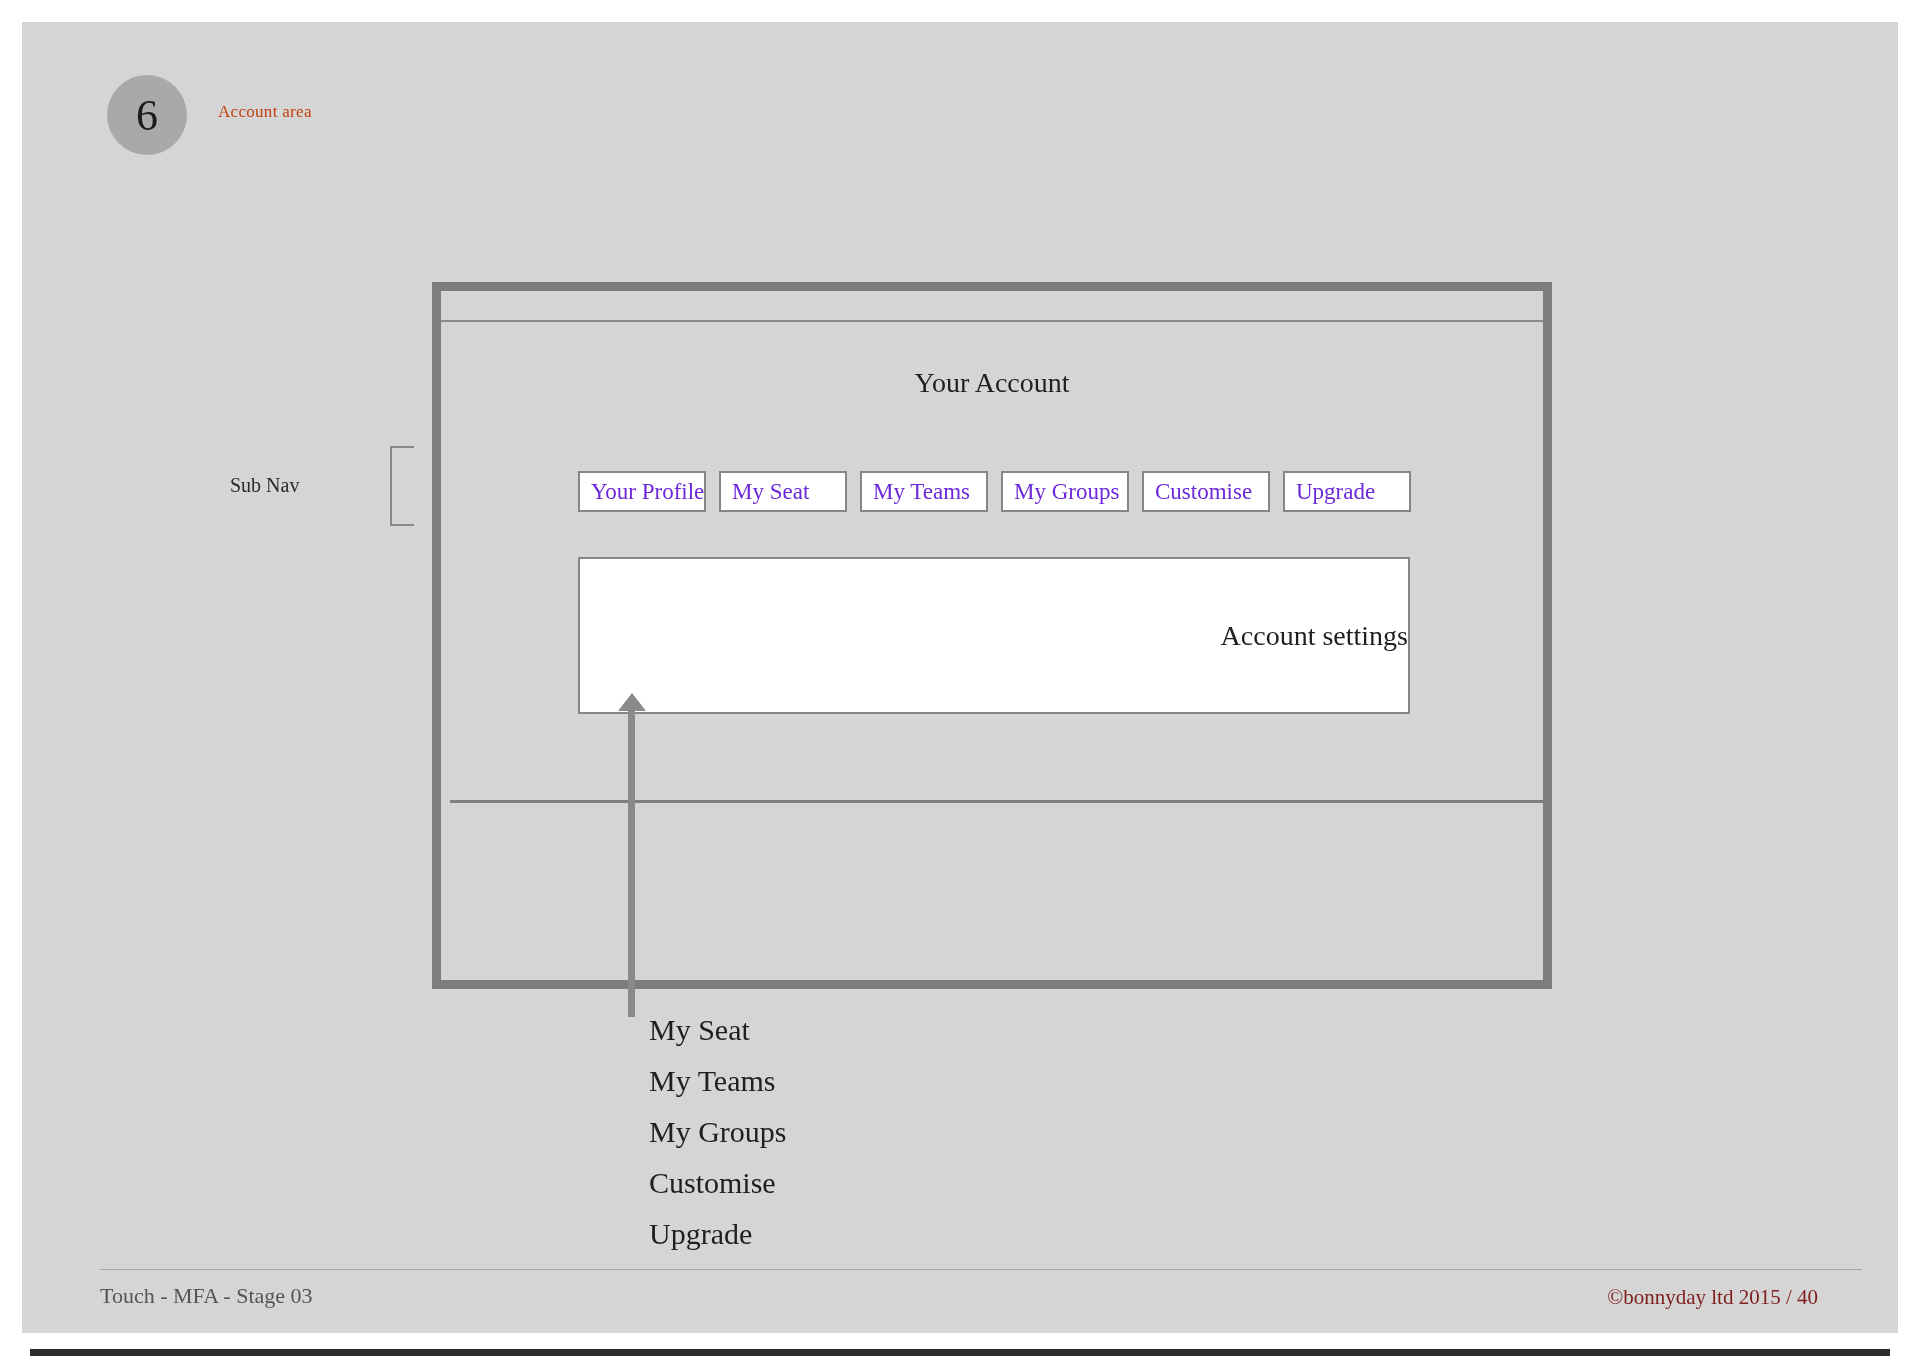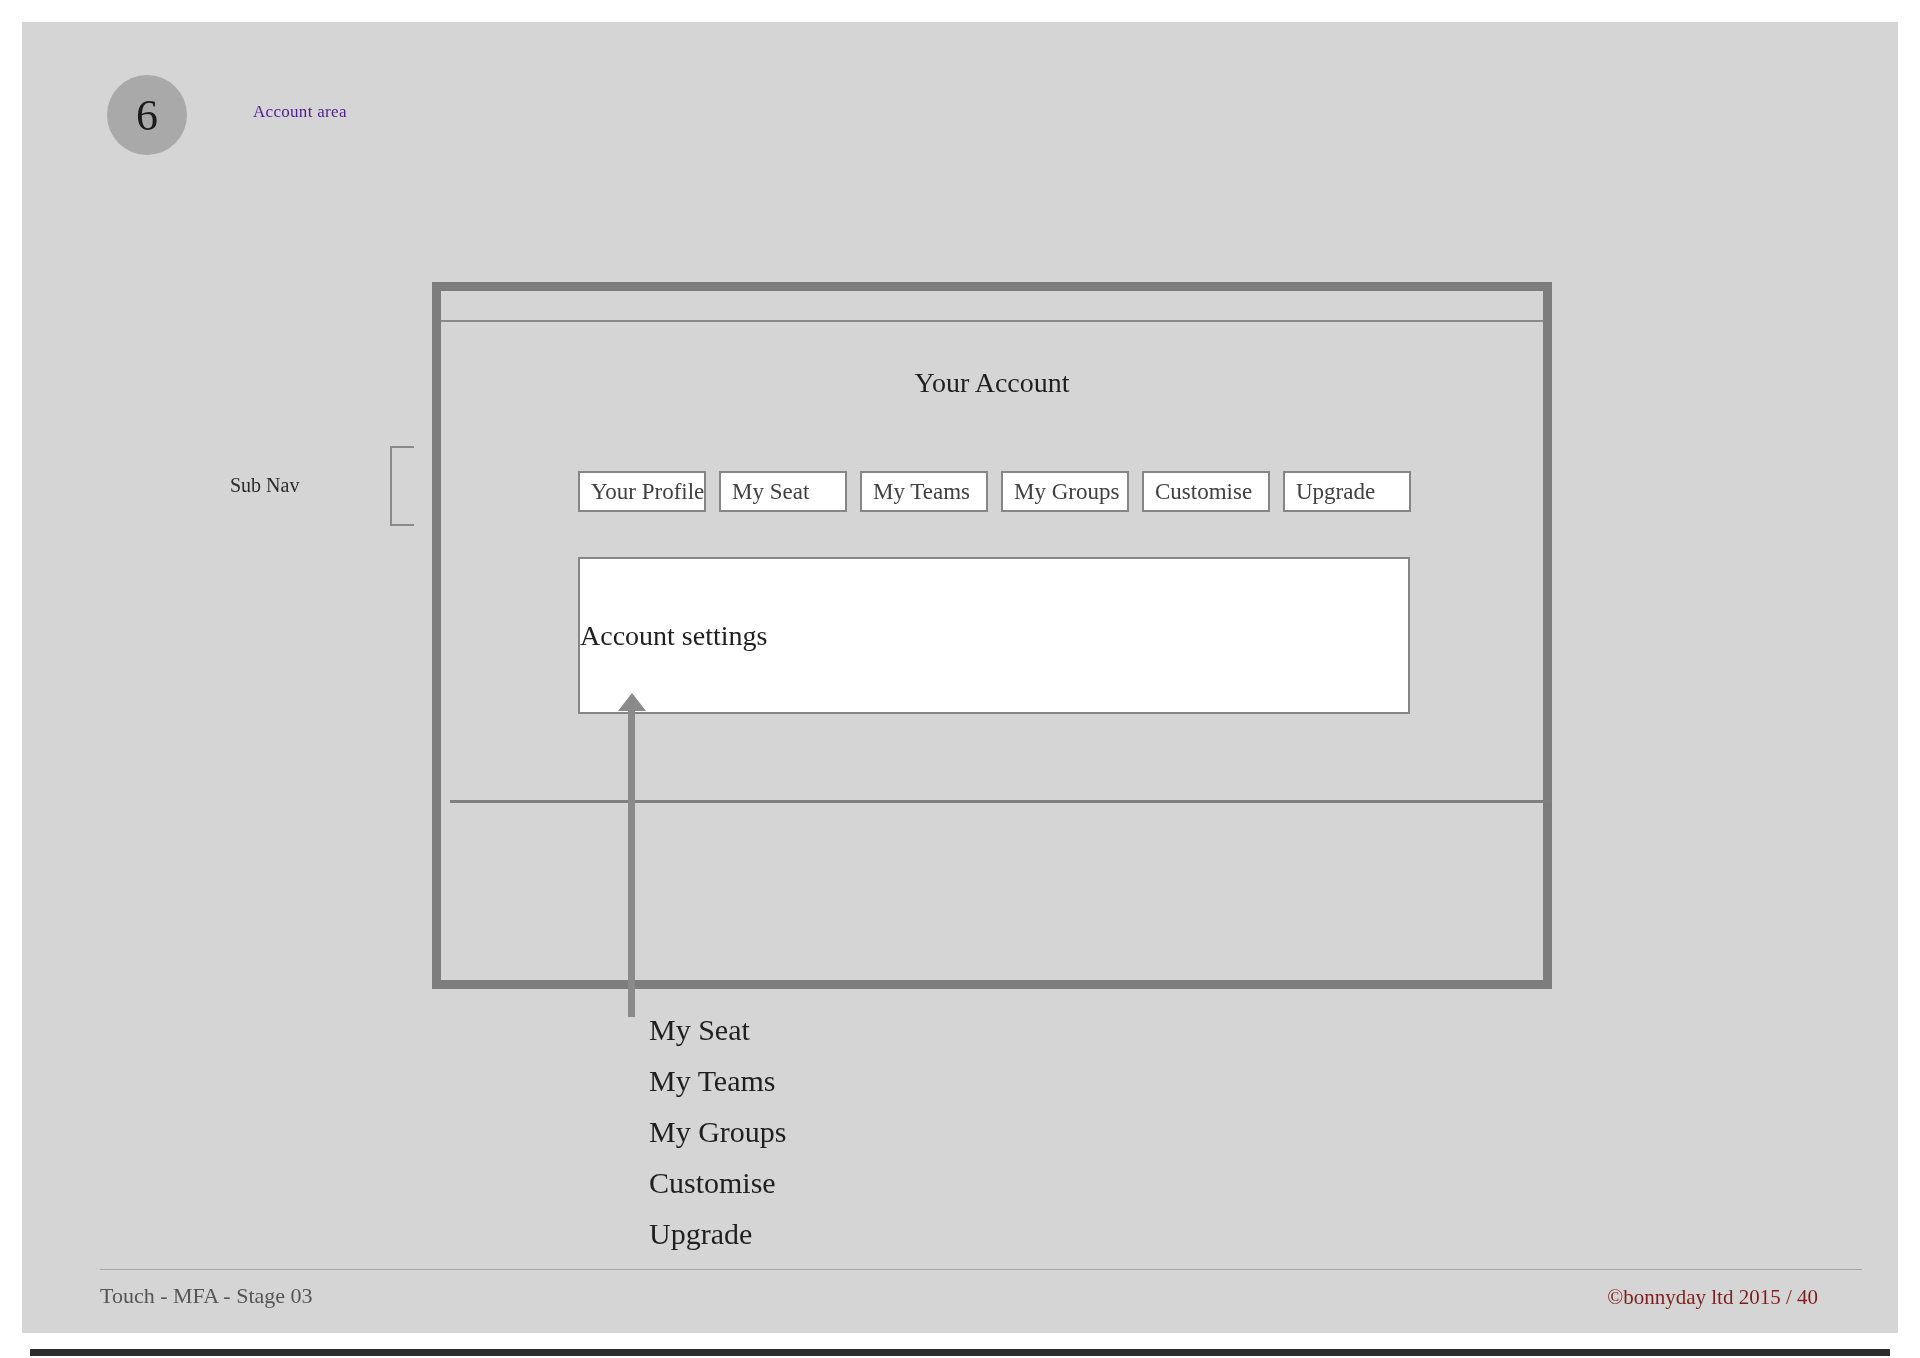--- a/index.html
+++ b/index.html
@@ -15,21 +15,21 @@
     position:absolute;left:30px;top:1349px;width:1860px;height:7px;
     background:#2d2d2d;
   }
   
   .badge{
     position:absolute;left:85px;top:53px;width:80px;height:80px;border-radius:50%;
     background:#a9a9a9;display:flex;align-items:center;justify-content:center;
     font-size:44px;color:#1c1c1c;
   }
   .slide-title{
-    position:absolute;left:196px;top:80px;font-size:17px;color:#4c1d95;letter-spacing:.3px;margin-left:35px;
+    position:absolute;left:196px;top:80px;font-size:17px;color:#c2410c;letter-spacing:.3px;
   }
   
   .subnav-label{
     position:absolute;left:208px;top:452px;width:120px;
     font-size:20px;color:#2b2b2b;
   }
   .bracket{
     position:absolute;left:368px;top:424px;width:22px;height:76px;
     border-left:2px solid #8a8a8a;border-top:2px solid #8a8a8a;border-bottom:2px solid #8a8a8a;
   }
@@ -45,26 +45,26 @@
   .screen-title{
     position:absolute;left:0;right:0;top:76px;text-align:center;
     font-size:28px;color:#1f1f1f;
   }
   .subnav-row{
     position:absolute;left:137px;top:180px;display:flex;gap:13px;
   }
   .subnav-btn{
     width:128px;height:41px;box-sizing:border-box;background:#ffffff;
     border:2px solid #868686;display:flex;align-items:center;
-    padding-left:11px;font-size:23px;color:#404040;white-space:nowrap;overflow:hidden;
+    padding-left:11px;font-size:23px;color:#6d28d9;white-space:nowrap;overflow:hidden;
   }
   .panel{
     position:absolute;left:137px;top:266px;width:832px;height:157px;box-sizing:border-box;
     background:#ffffff;border:2px solid #868686;
-    display:flex;align-items:center;justify-content:flex-start;
+    display:flex;align-items:center;justify-content:flex-end;
     font-size:28px;color:#1f1f1f;
   }
   .mid-line{
     position:absolute;left:9px;top:509px;width:1102px;height:3px;background:#7f7f7f;
   }
   .save-btn{
     position:absolute;left:352px;top:469px;width:436px;height:62px;box-sizing:border-box;
     background:#ffffff;border:8px solid #7d7d7d;
     display:flex;align-items:center;justify-content:center;
     font-size:29px;color:#161616;z-index:3;

